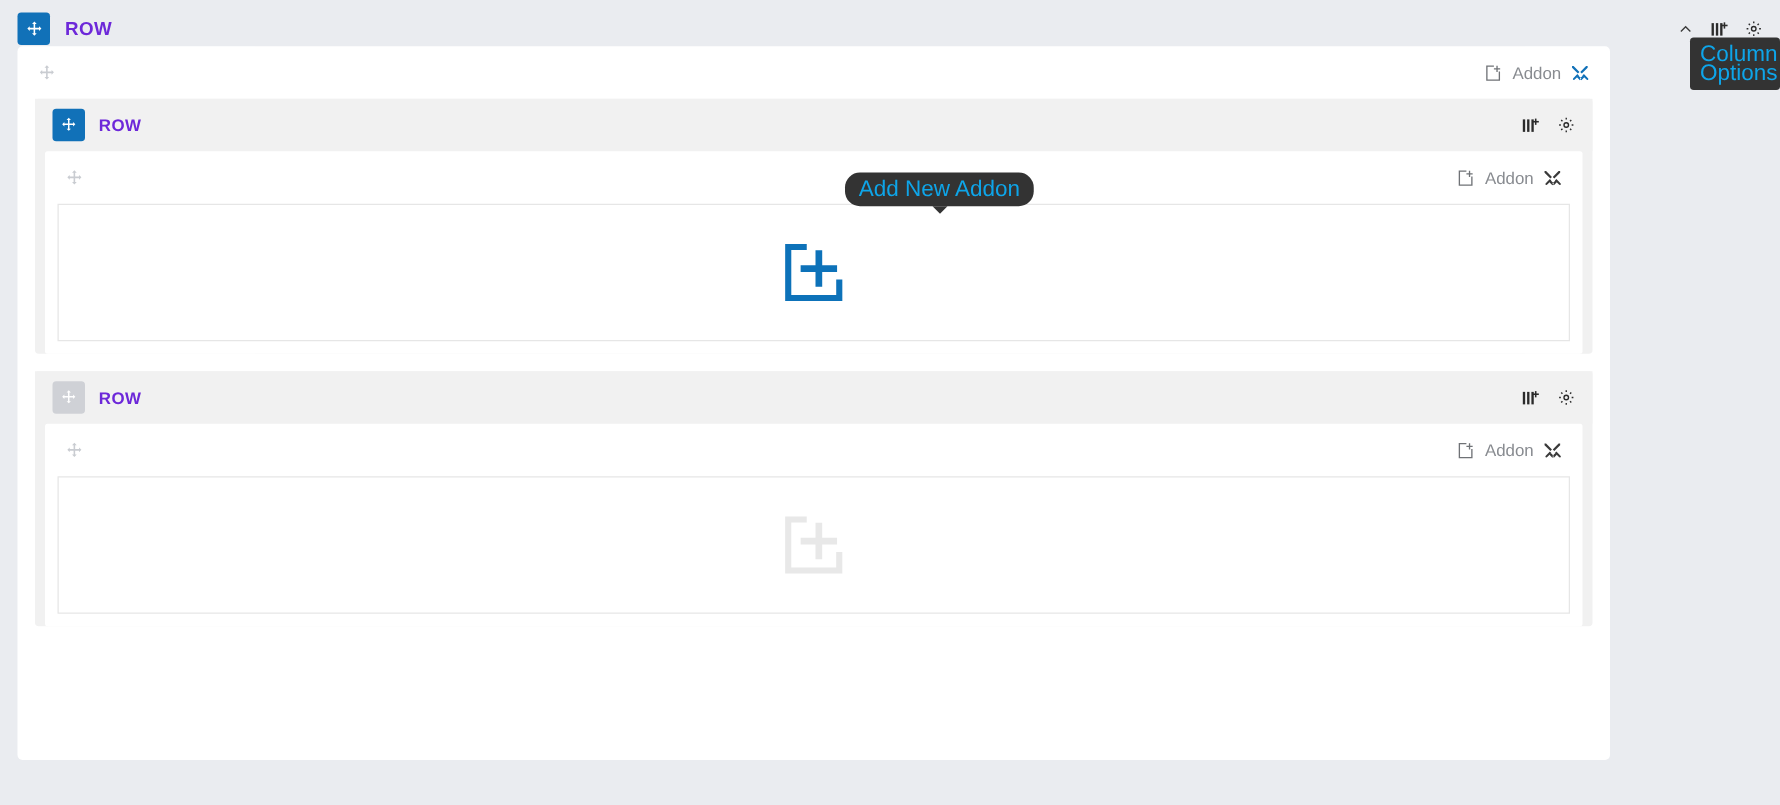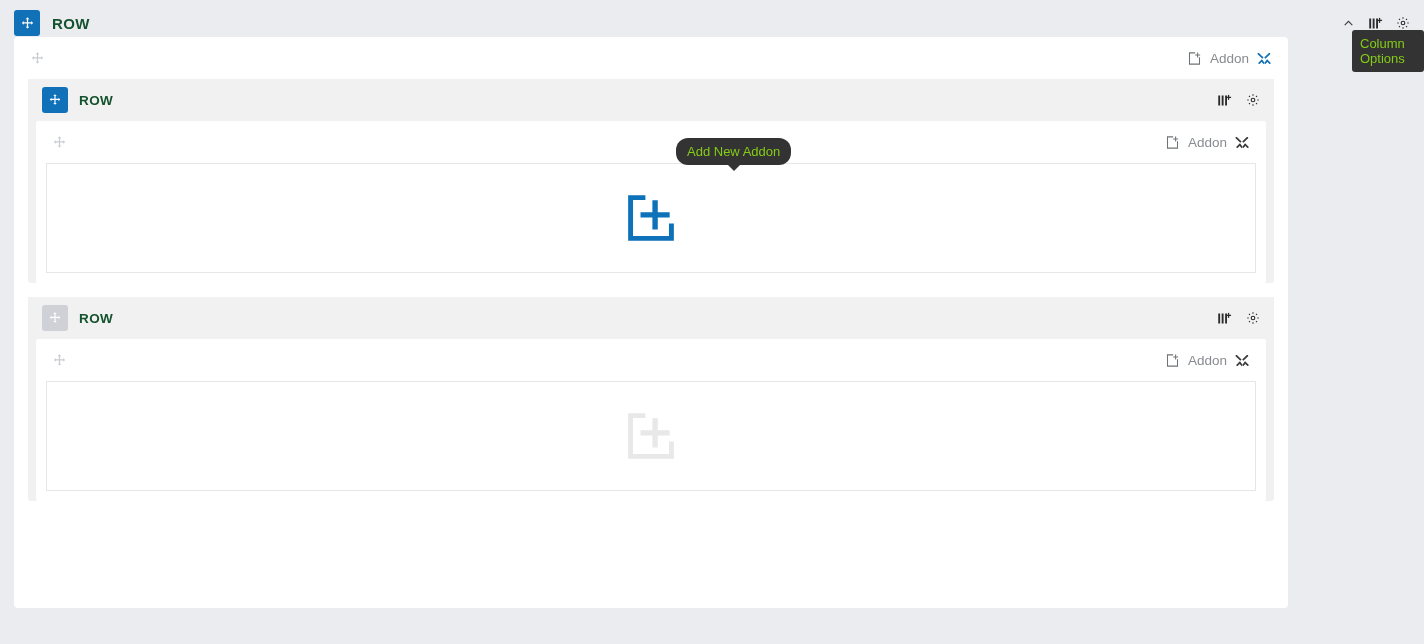--- a/index.html
+++ b/index.html
@@ -25,21 +25,21 @@
     border-radius: 3px;
     display: flex; align-items: center; justify-content: center;
     flex: none;
   }
   .move-badge.active { background: #1171b8; }
   .move-badge.muted  { background: #cfd1d6; }
   .row-title {
     margin-left: 12px;
     font-size: 15px;
     font-weight: bold;
-    color: #14532d;
+    color: #6d28d9;
     letter-spacing: .4px;
   }
   .top-bar-actions {
     margin-left: auto;
     display: flex; align-items: center;
     gap: 13px;
   }
 
   
   .panel {
@@ -110,22 +110,22 @@
   
   .ic { display: inline-flex; align-items: center; justify-content: center; }
   .ic svg { display: block; }
 
   .icon-btn { cursor: pointer; }
 
   
   .tooltip {
     position: absolute;
     background: #333333;
-    color: #84cc16;
-    font-size: 13px;
+    color: #0ea5e9;
+    font-size: 18px;
     line-height: 15px;
     border-radius: 3px;
     padding: 6px 10px;
     z-index: 50;
     white-space: nowrap;
   }
   .tooltip.tt-column {
     right: 0px; top: 30px;
     width: 72px;
     white-space: normal;

